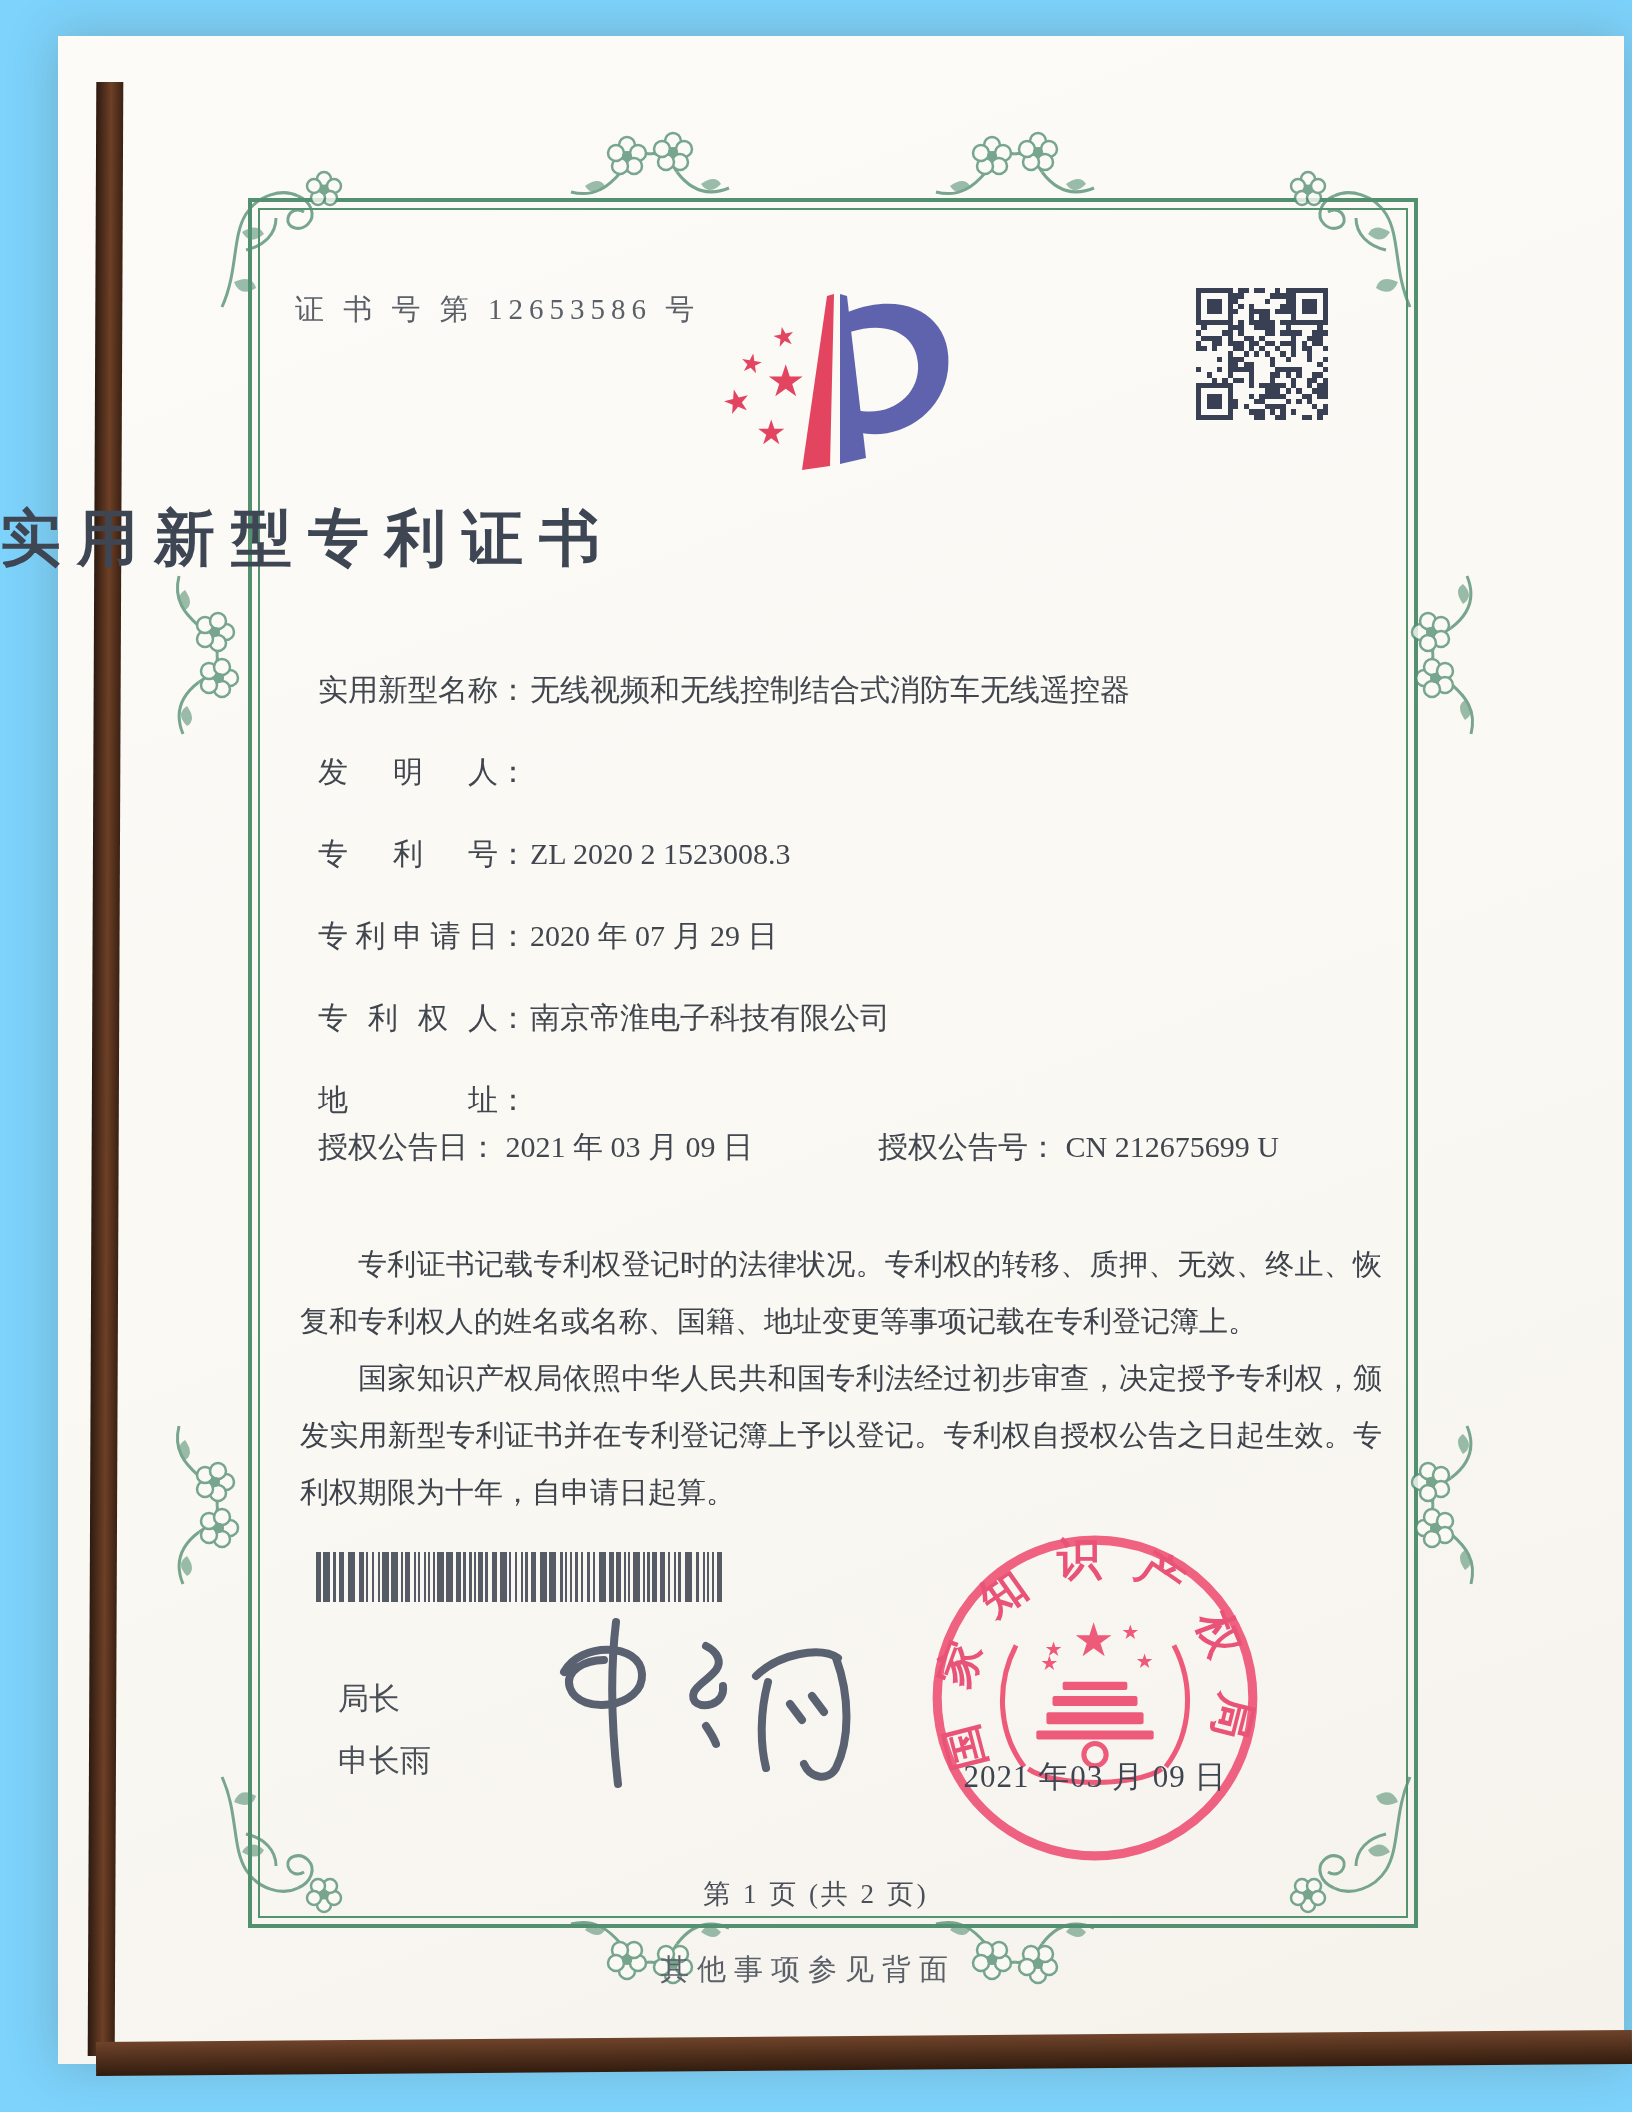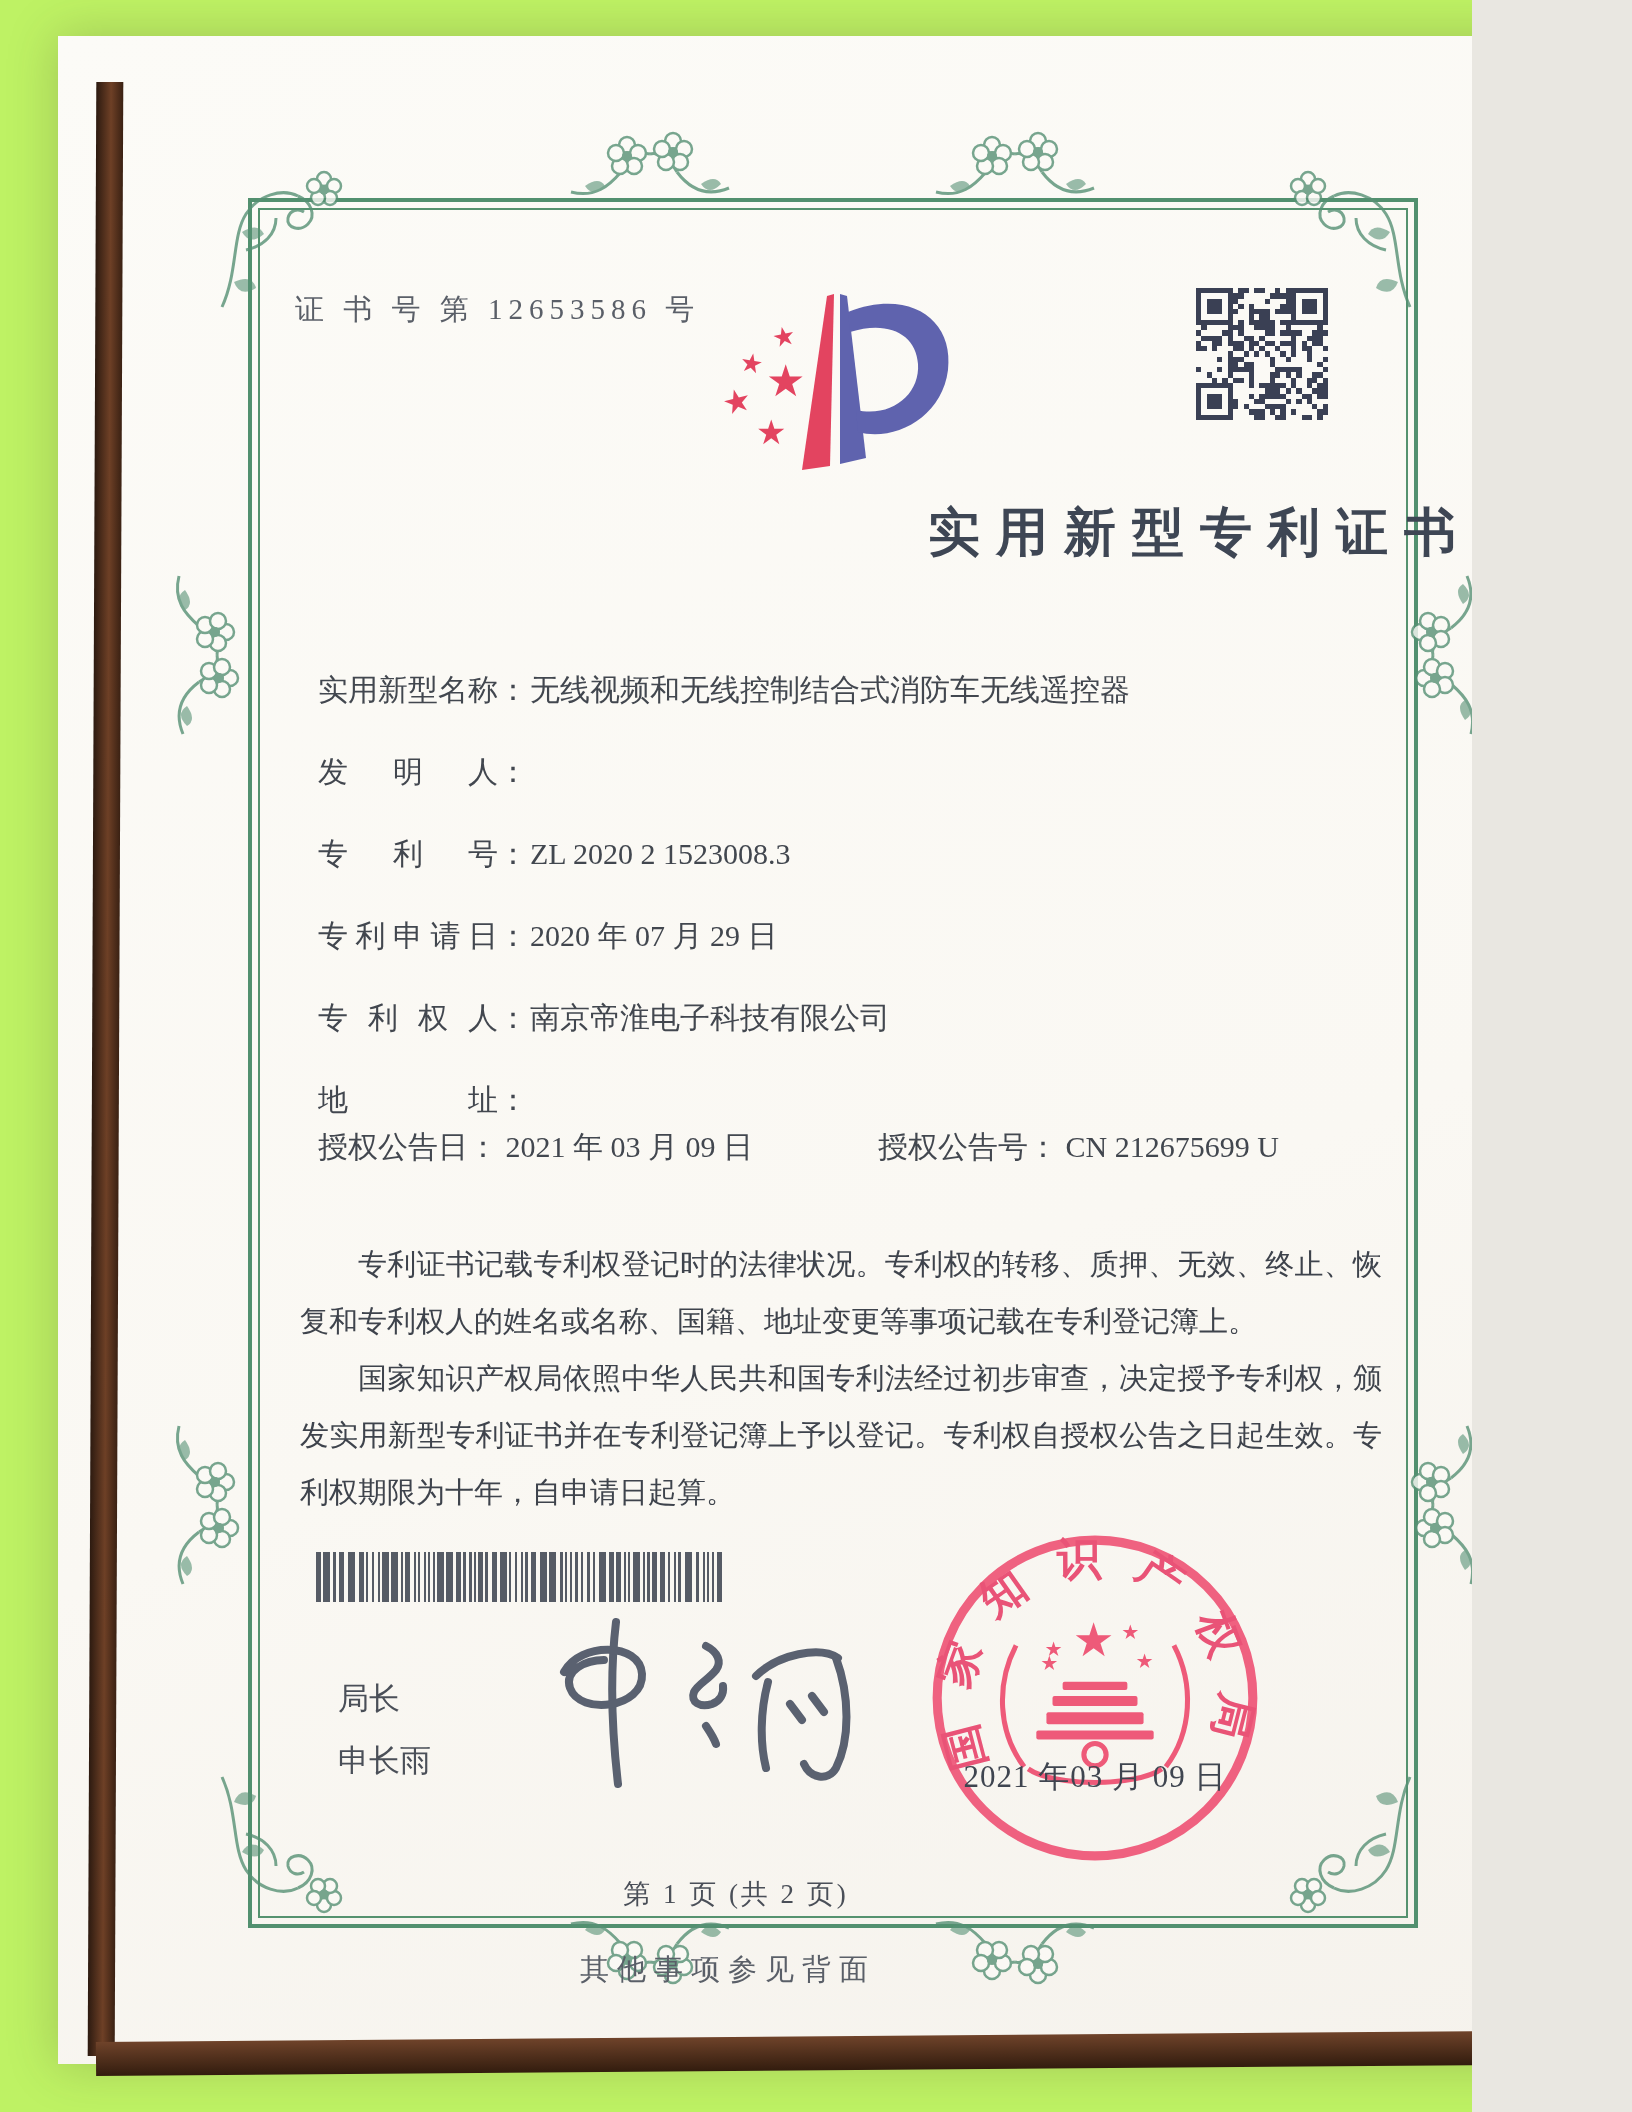--- a/index.html
+++ b/index.html
@@ -1,34 +1,34 @@
 <!DOCTYPE html>
 <html><head>
 <meta charset="utf-8">
 <style>
   html,body{margin:0;padding:0;background:#e9e7e1;}
-  #stage{position:relative;width:1472px;height:2112px;overflow:hidden;
-         font-family:"Liberation Serif","DejaVu Serif",serif;background:#bef264;}
+  #stage{position:relative;width:1632px;height:2112px;overflow:hidden;
+         font-family:"Liberation Serif","DejaVu Serif",serif;background:#7dd3fc;}
   .abs{position:absolute;}
   
   #paper{left:58px;top:36px;width:1566px;height:2028px;background:linear-gradient(160deg,#fcfbf7 0%,#faf8f3 60%,#f5f2ec 100%);
          box-shadow:0 0 46px rgba(70,60,45,.25);}
   #cover-left{left:92px;top:82px;width:27px;height:1974px;
     background:linear-gradient(to right,#2c1a10,#6e4026 55%,#3a2113);transform:rotate(.25deg);}
   #cover-bottom{left:96px;top:2042px;width:1536px;height:34px;
     background:linear-gradient(to bottom,#6f432a,#321c0e);transform:rotate(-.45deg);transform-origin:left center;}
   
   #frame{left:248px;top:198px;width:1162px;height:1722px;border:4px solid #52906f;}
   #frame-inner{position:absolute;inset:6px;border:2px solid #55926f;}
   .orn{position:absolute;color:#579175;opacity:.8;pointer-events:none;}
   
   #certno{left:295px;top:290px;font-size:29px;letter-spacing:6px;color:#5a5f68;}
   #logo{left:690px;top:280px;}
   #qr{left:1196px;top:288px;}
-  #title{left:0;right:0;top:498px;text-align:right;font-size:52px;font-weight:bold;
+  #title{left:0;right:6px;top:498px;text-align:left;font-size:61px;font-weight:bold;
          letter-spacing:16px;color:#3e4654;}
   #fields{left:318px;top:666px;width:1030px;font-size:30px;color:#42474f;}
   .frow{display:flex;margin-bottom:35px;line-height:47px;}
   .flabel{display:inline-block;width:180px;text-align:justify;text-align-last:justify;}
   .colon{display:inline-block;width:32px;}
   .fvalue{flex:1;}
   .grant-a{display:inline-block;width:560px;}
   #paras{left:300px;top:1236px;width:1082px;font-size:29px;line-height:57px;
          color:#3e434c;text-align:justify;}
   #paras p{margin:0;text-indent:2em;}

